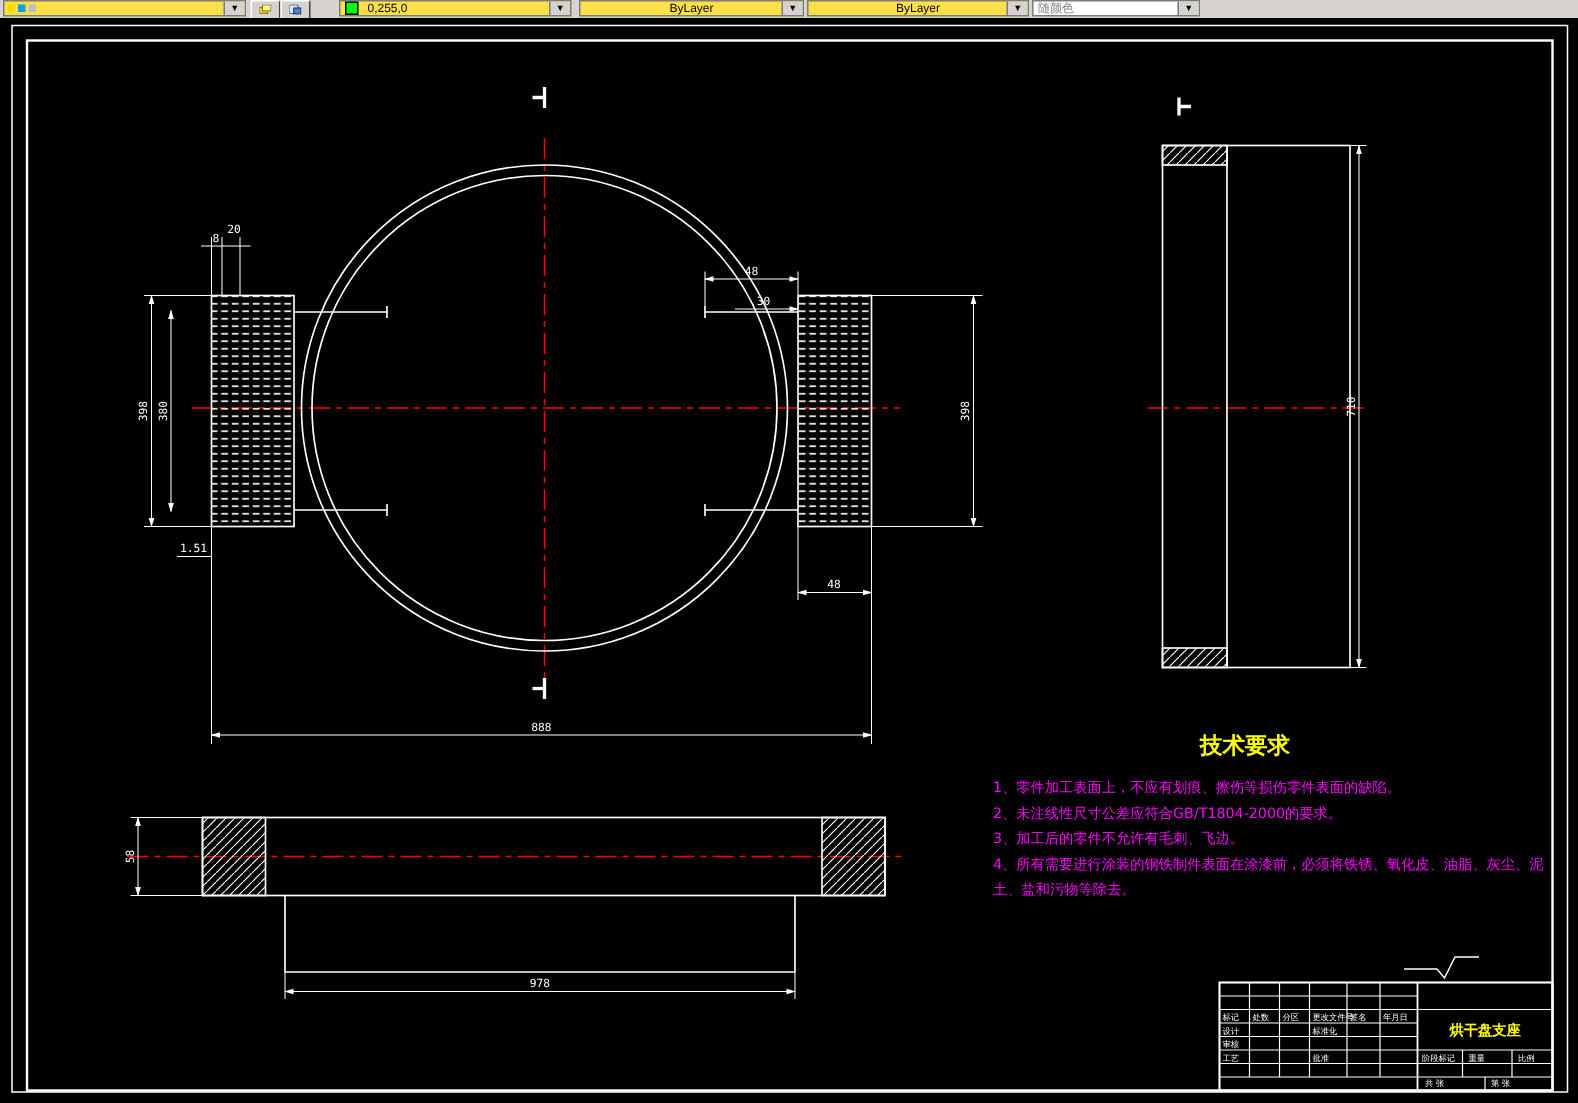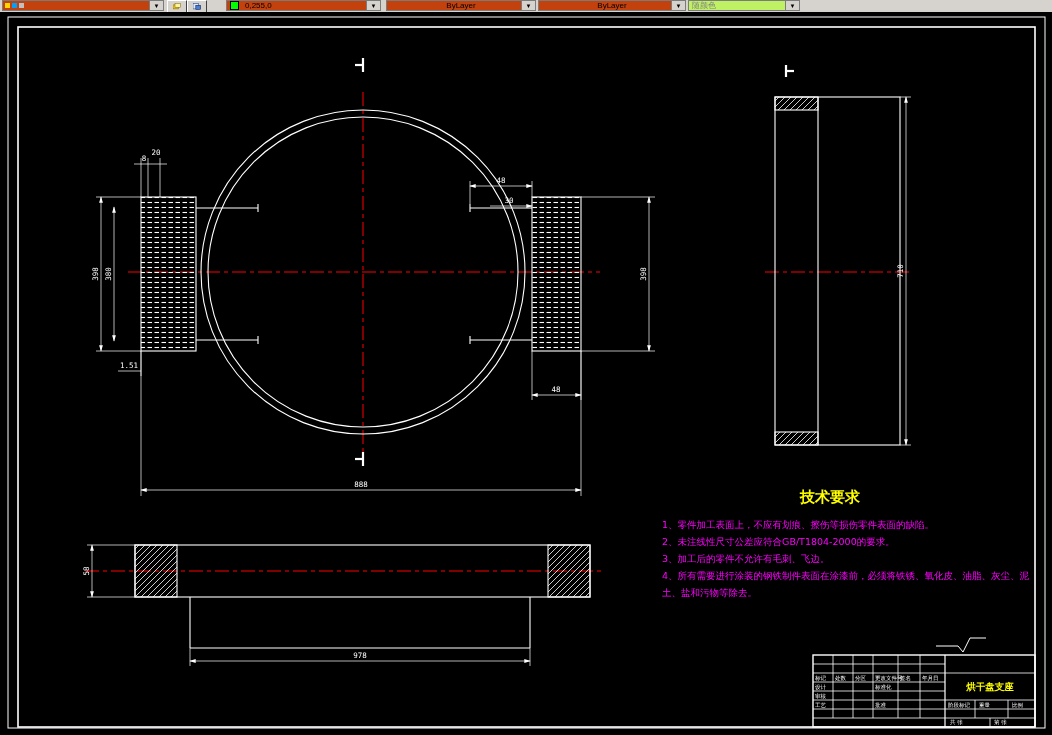--- a/index.html
+++ b/index.html
@@ -1,25 +1,25 @@
 <!DOCTYPE html>
 <html><head>
 <meta charset="utf-8">
 <style>
   html,body{margin:0;padding:0;width:1052px;height:735px;background:#000;overflow:hidden;
     font-family:"Liberation Sans", sans-serif;}
   
   .toolbar{position:absolute;left:0;top:0;width:1052px;height:12px;background:#d6d3ce;
     border-bottom:1px solid #404040;}
-  .combo{position:absolute;top:0;height:11px;background:#c2410c;border:1px solid #7b7b7b;
+  .combo{position:absolute;top:0;height:11px;background:#fde047;border:1px solid #7b7b7b;
     display:flex;align-items:center;font-size:8px;color:#000;box-sizing:border-box;}
   .combo .arrow-btn{position:absolute;right:0;top:0;bottom:0;width:13px;background:#d6d3ce;
     border-left:1px solid #7b7b7b;display:flex;align-items:center;justify-content:center;
     font-size:6px;color:#000;}
-  .combo.disabled{background:#bef264;color:#808080;}
+  .combo.disabled{background:#ffffff;color:#808080;}
   .swatch{width:7px;height:7px;margin:0 3px;border:1px solid #000;flex:0 0 auto;}
   .icon-btn{position:absolute;top:0;height:11px;width:18px;background:#d6d3ce;
     border:1px solid #fff;border-right-color:#404040;border-bottom-color:#404040;
     display:flex;align-items:center;justify-content:center;}
   .ico{width:8px;height:7px;}
   .combo .val{margin-left:3px;white-space:nowrap;overflow:hidden;}
   .mini-glyph{width:5px;height:5px;margin-left:2px;}
   
   .canvas{position:absolute;left:0;top:12px;width:1052px;height:723px;background:#000;}
   text{font-family:"DejaVu Sans Mono", monospace;}

